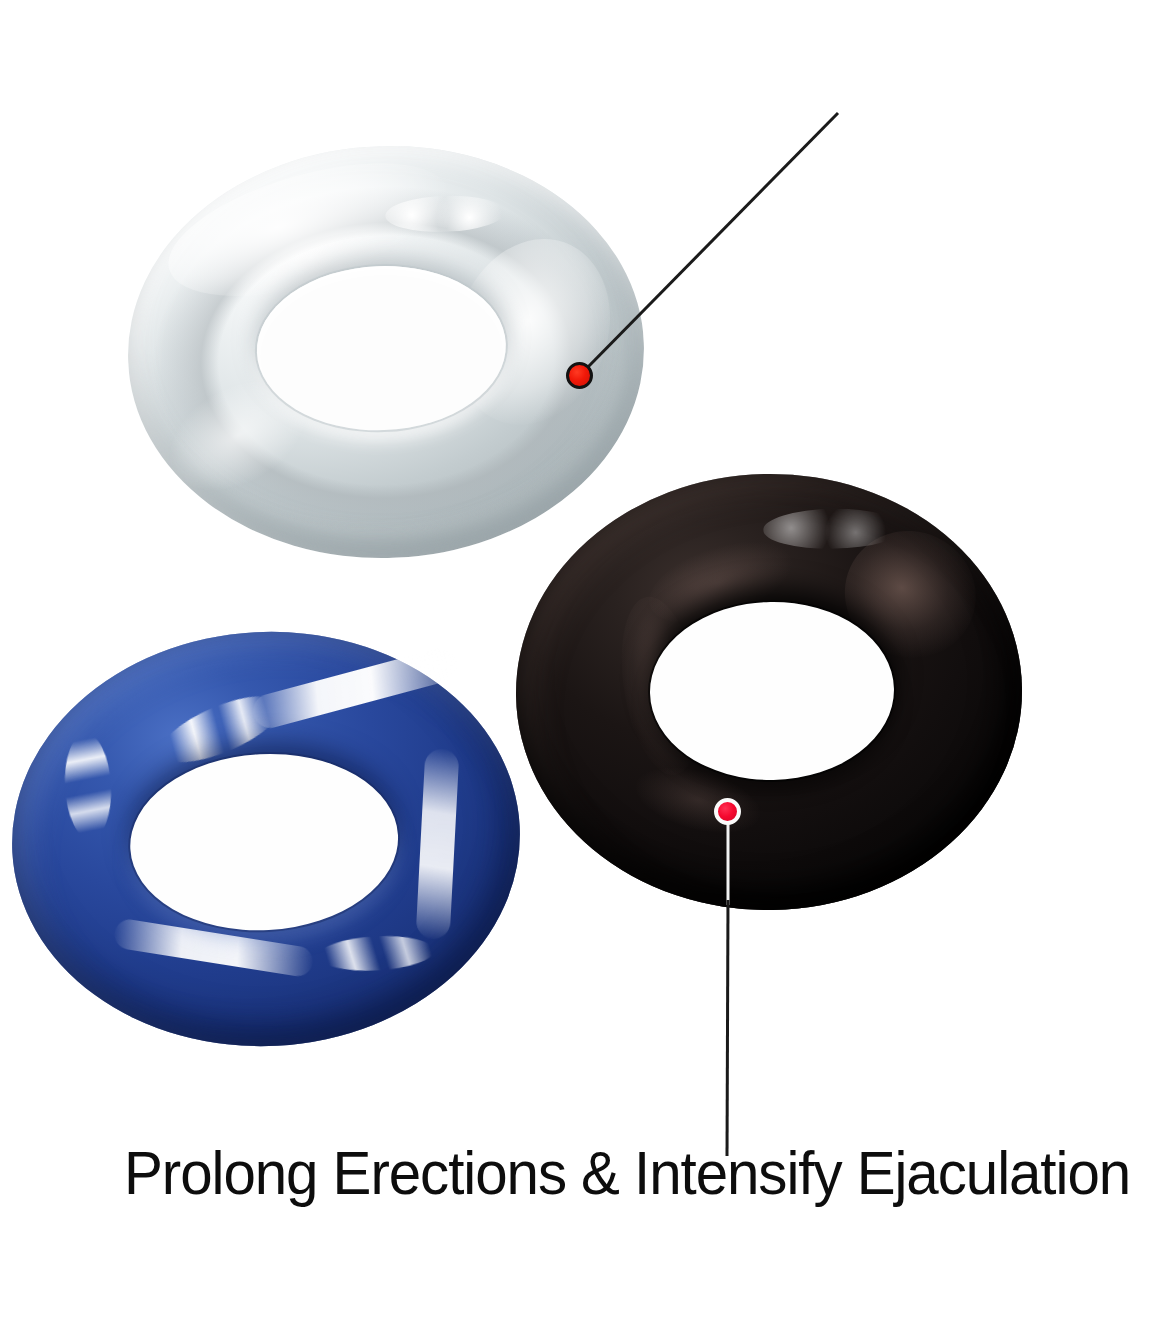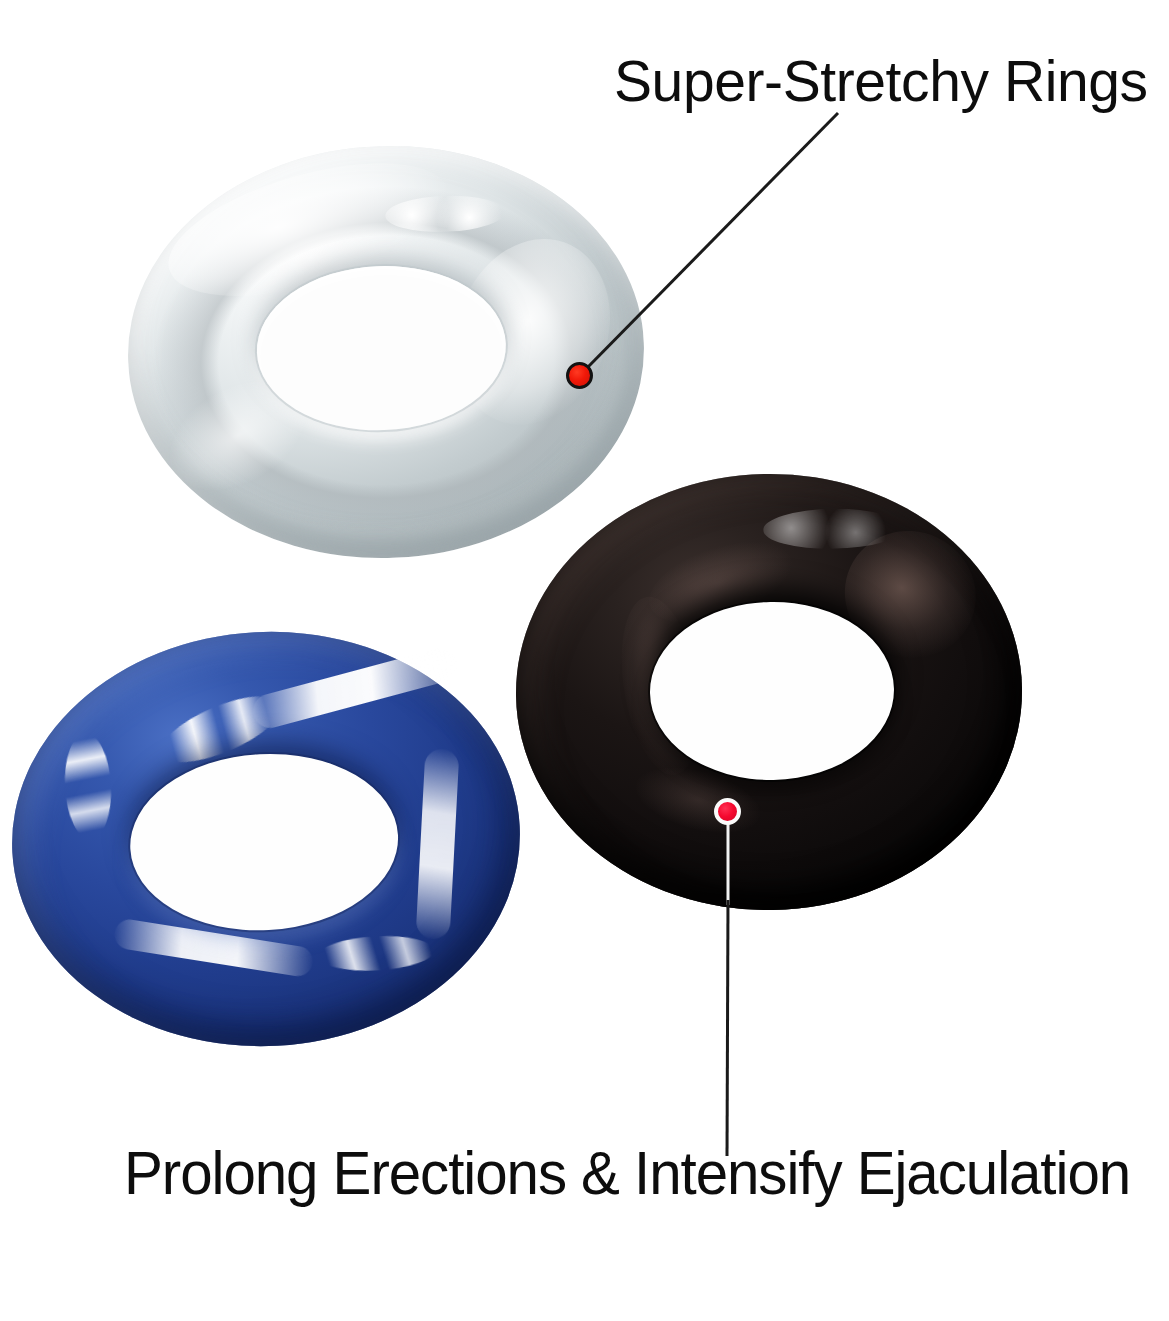--- a/index.html
+++ b/index.html
@@ -391,17 +391,16 @@
 
   <svg id="callout-svg" viewBox="0 0 1169 1321">
     <line x1="838" y1="113" x2="586" y2="369" stroke="#1a1a1a" stroke-width="3"></line>
     <line x1="728" y1="824" x2="728" y2="905" stroke="#f2f2f2" stroke-width="3"></line>
     <line x1="728" y1="900" x2="727" y2="1156" stroke="#1a1a1a" stroke-width="3"></line>
   </svg>
 
   <div class="dot" id="dot-top"></div>
   <div class="dot" id="dot-bottom"></div>
 
-  <div class="label" id="label-top">Super-Stretchy Rings</div>
 
   <div class="label" id="label-bottom">Prolong Erections &amp; Intensify Ejaculation</div>
 
 </div>
 
 </body></html>

